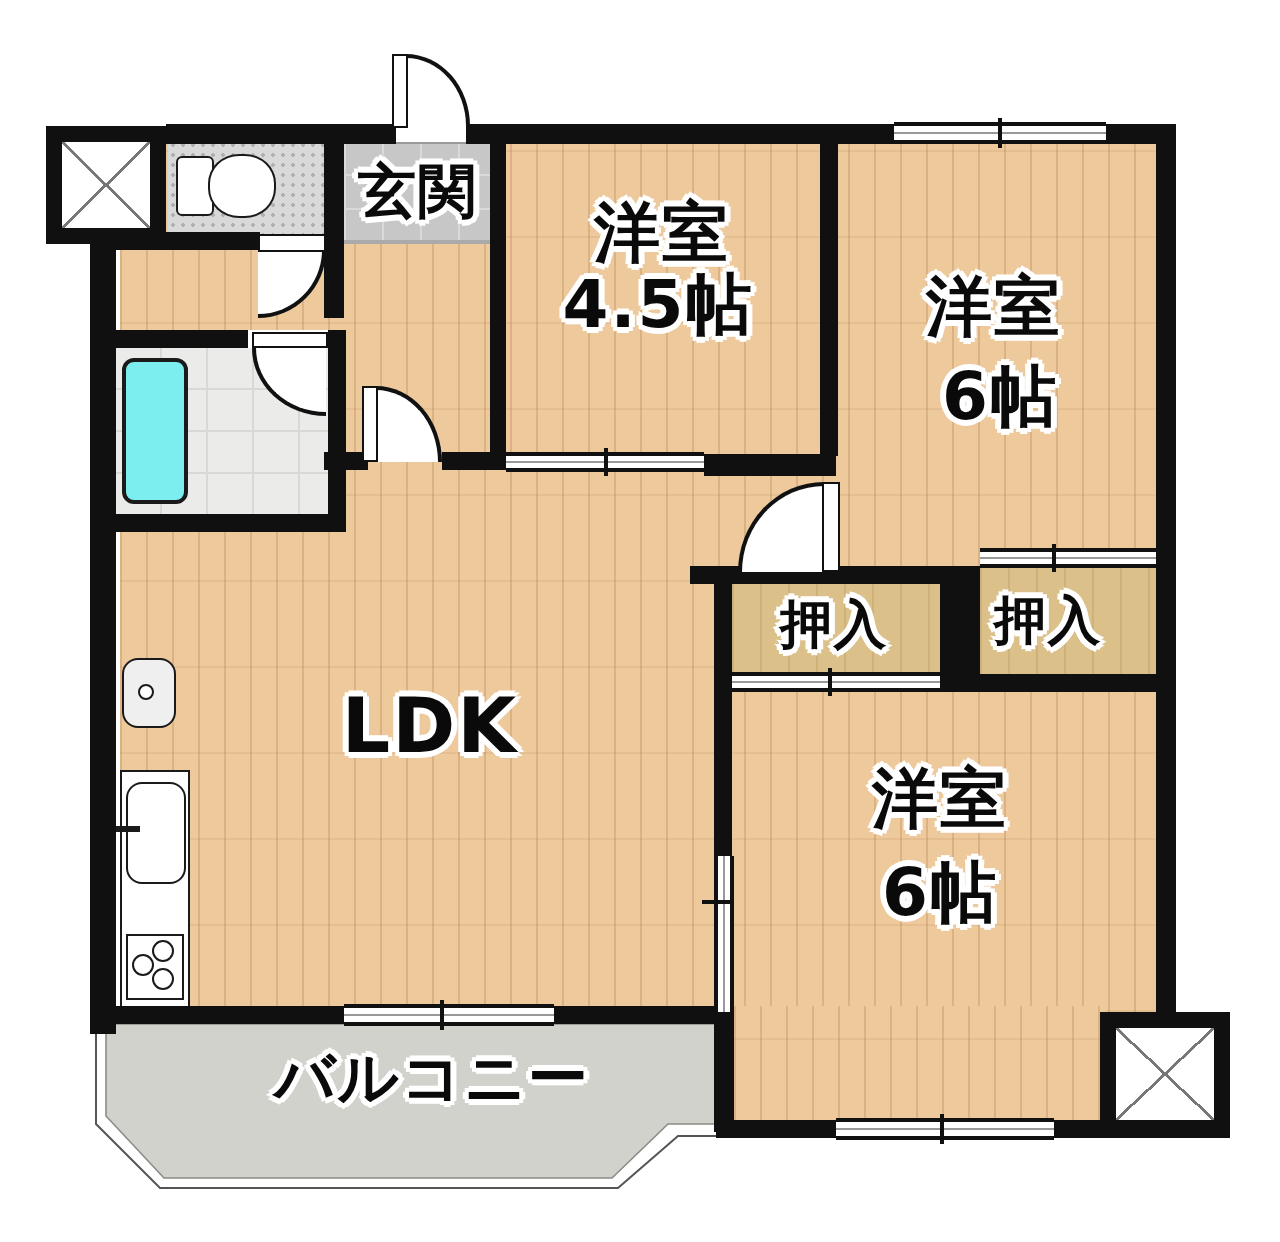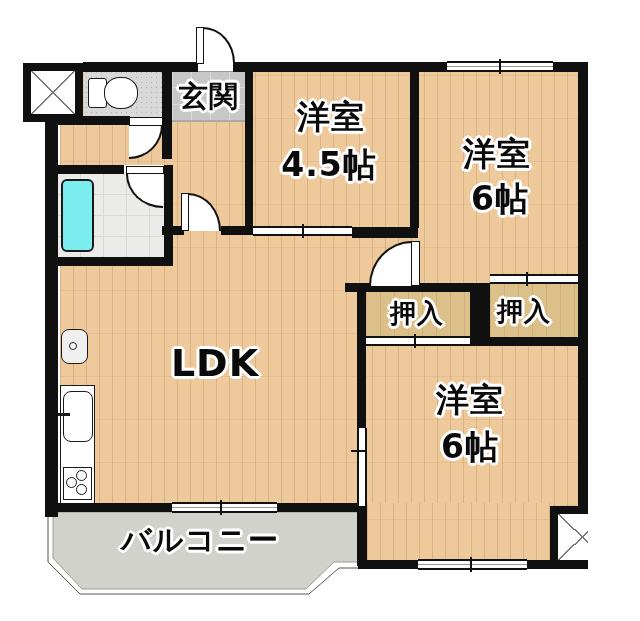--- a/index.html
+++ b/index.html
@@ -1,16 +1,16 @@
 <!DOCTYPE html>
 <html><head>
 <meta charset="utf-8">
 <style>
   html,body{margin:0;padding:0;background:#fff;}
-  .plan{position:relative;width:588px;height:621px;background:#ffffff;overflow:hidden;
+  .plan{position:relative;width:640px;height:621px;background:#ffffff;overflow:hidden;
         font-family:"DejaVu Sans",sans-serif;}
   .abs{position:absolute;}
   
   .wood{position:absolute;background-color:#edc99c;
     background-image:
       repeating-linear-gradient(90deg, rgba(150,95,40,.22) 0 1px, transparent 1px 13px),
       repeating-linear-gradient(0deg, rgba(150,95,40,.10) 0 1px, transparent 1px 43px);}
   .closet{position:absolute;background-color:#dbc08a;
     background-image:repeating-linear-gradient(90deg, rgba(140,100,40,.16) 0 1px, transparent 1px 14px);}
   .tilefloor{position:absolute;background-color:#c7c7c7;
@@ -137,23 +137,23 @@
   <div class="leaf" style="left:126px;top:166px;width:38px;height:8px"></div>
 
   <div class="arc" style="left:188px;top:193px;width:33px;height:38px;border-radius:0 100% 0 0;border-top:2px solid #111;border-right:2px solid #111"></div>
   <div class="leaf" style="left:181px;top:193px;width:8px;height:38px"></div>
 
   <div class="arc" style="left:369px;top:241px;width:43px;height:45px;border-radius:100% 0 0 0;border-top:2px solid #111;border-left:2px solid #111"></div>
   <div class="leaf" style="left:411px;top:241px;width:9px;height:45px"></div>
 
   <div class="lbl" style="left:209px;top:96px;font-size:29px">玄関</div>
   <div class="lbl" style="left:331px;top:116px;font-size:33px">洋室</div>
-  <div class="lbl" style="left:329px;top:164px;font-size:33px">4.5帖</div>
+  <div class="lbl" style="left:329px;top:152px;font-size:33px">4.5帖</div>
   <div class="lbl" style="left:497px;top:153px;font-size:33px">洋室</div>
   <div class="lbl" style="left:500px;top:198px;font-size:33px">6帖</div>
   <div class="lbl" style="left:417px;top:313px;font-size:26px">押入</div>
   <div class="lbl" style="left:524px;top:311px;font-size:26px">押入</div>
   <div class="lbl" style="left:215px;top:363px;font-size:38px">LDK</div>
   <div class="lbl" style="left:470px;top:399px;font-size:33px">洋室</div>
   <div class="lbl" style="left:470px;top:446px;font-size:33px">6帖</div>
-  <div class="lbl" style="left:200px;top:540px;font-size:30px">バルコニー</div>
+  <div class="lbl" style="left:216px;top:540px;font-size:30px">バルコニー</div>
 
 </div>
 
 </body></html>

